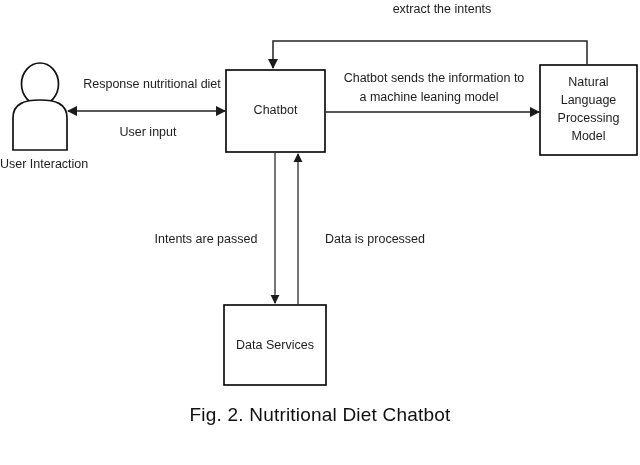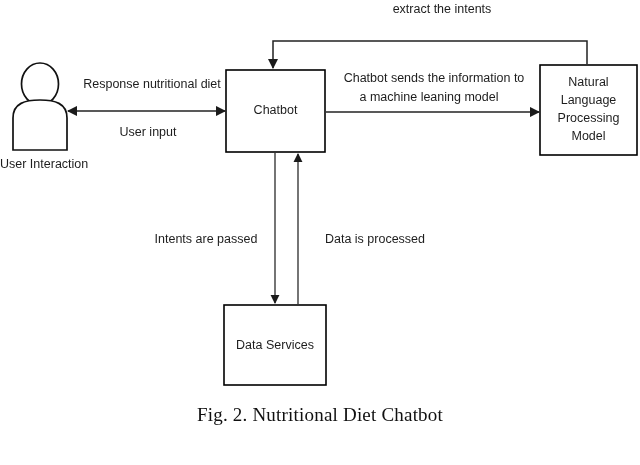--- a/index.html
+++ b/index.html
@@ -70,21 +70,21 @@
     stroke: #3a3a3a;
     stroke-width: 1.4;
     fill: none;
   }
   .caption {
     position: absolute;
     left: 0;
     top: 404px;
     width: 640px;
     text-align: center;
-    font-family: Liberation Serif, serif;
+    font-family: Liberation Sans, sans-serif;
     font-size: 19px;
     color: #101010;
     letter-spacing: 0.2px;
   }
 </style>
 </head>
 <body>
 
 <div id="diagram-root">
 

